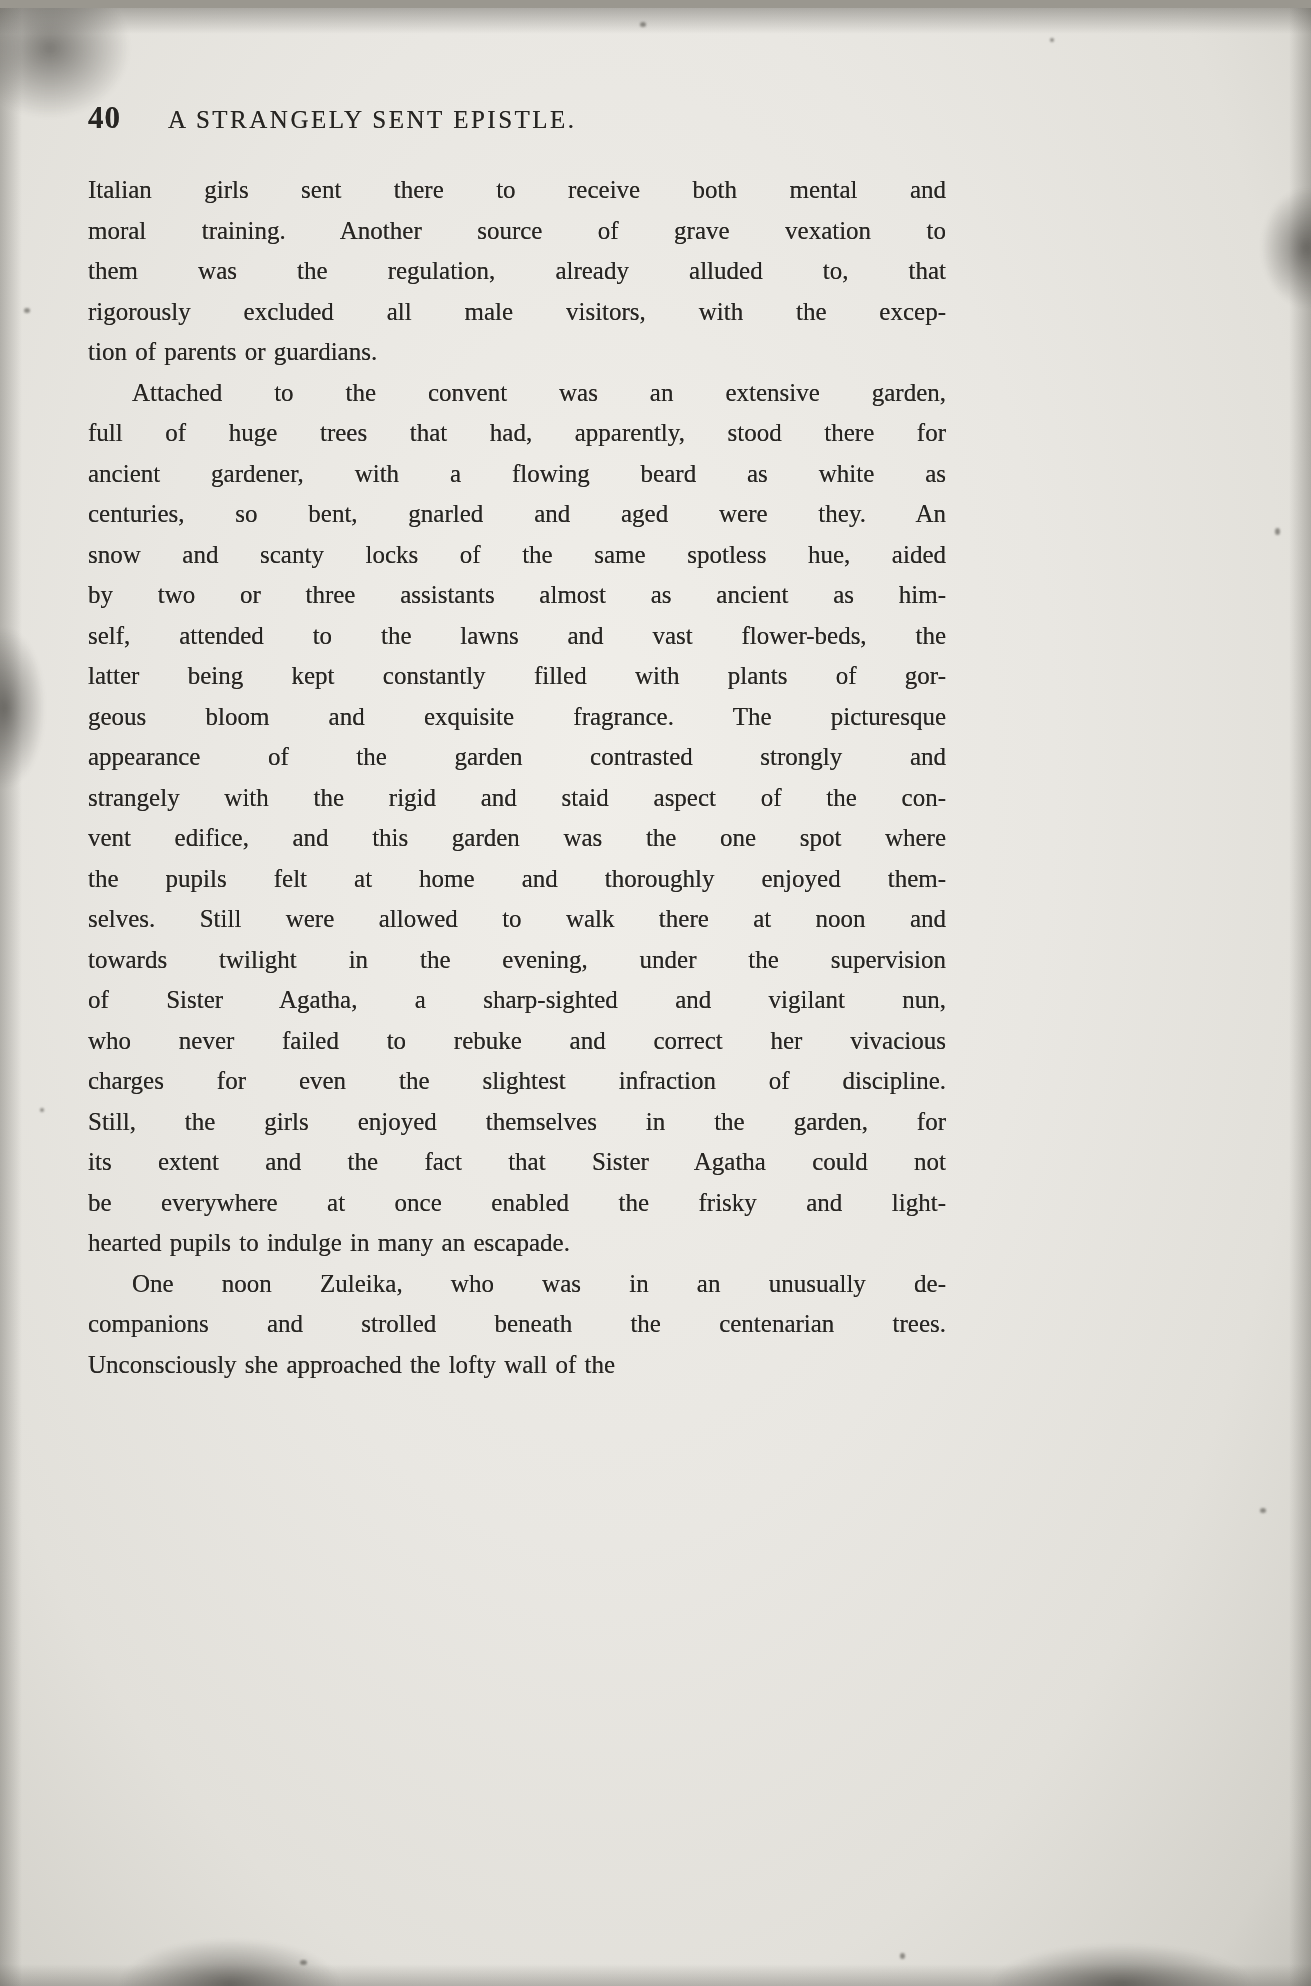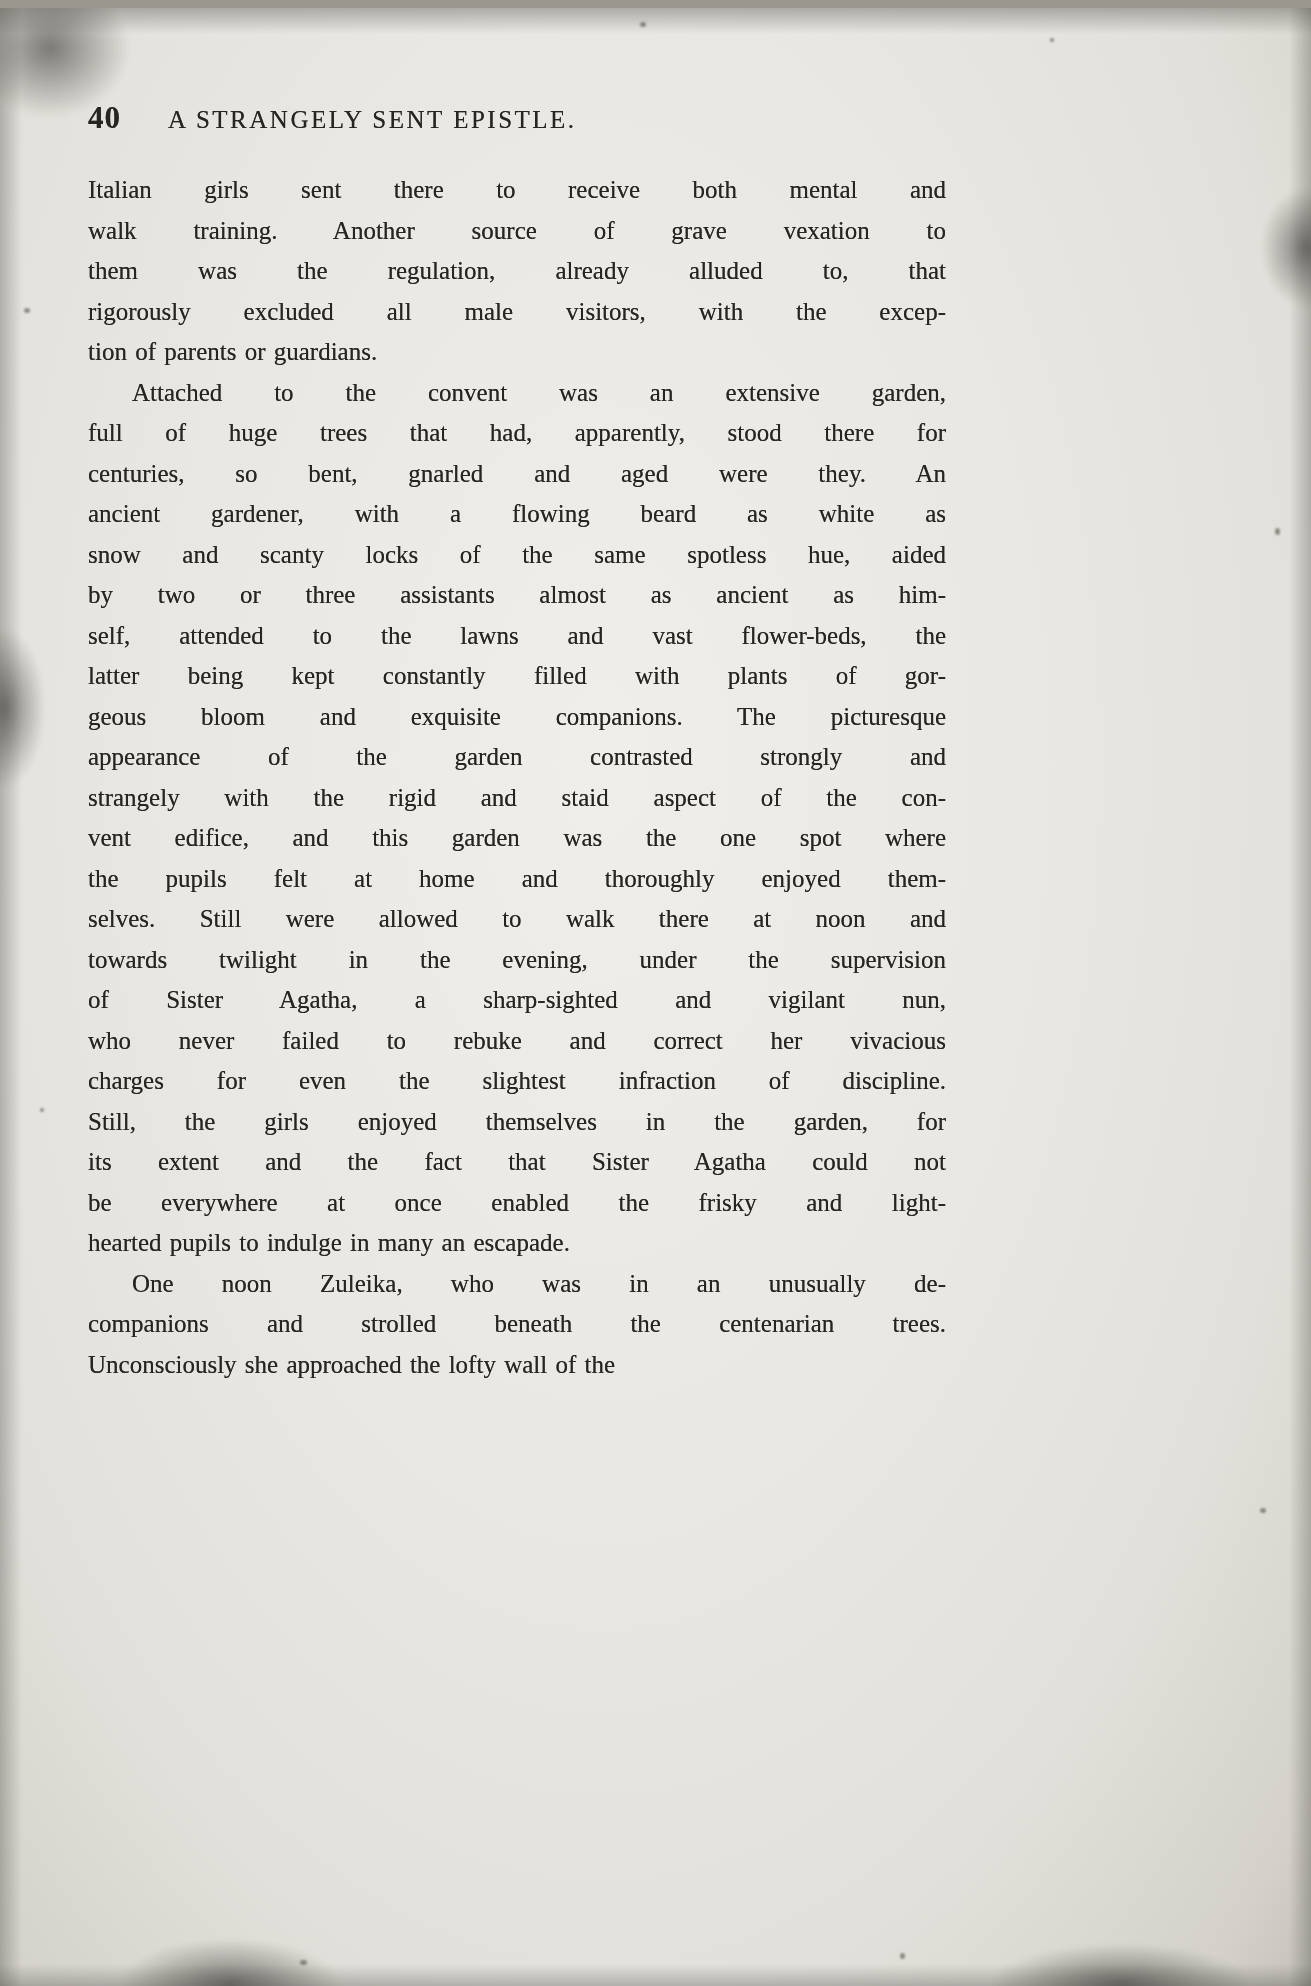--- a/index.html
+++ b/index.html
@@ -115,35 +115,35 @@
   <div class="content">
 
     <div class="running-head">
       <span class="page-number">40</span>
       <span class="head-title">A STRANGELY SENT EPISTLE.</span>
     </div>
 
     <div class="text-block">
         <div class="para">
           <div class="line">Italian girls sent there to receive both mental and</div>
-          <div class="line">walk training.  Another source of grave vexation to</div>
+          <div class="line">moral training.  Another source of grave vexation to</div>
           <div class="line">them was the regulation, already alluded to, that</div>
           <div class="line">rigorously excluded all male visitors, with the excep-</div>
           <div class="line last">tion of parents or guardians.</div>
         </div>
         <div class="para">
           <div class="line first-indent">Attached to the convent was an extensive garden,</div>
           <div class="line">full of huge trees that had, apparently, stood there for</div>
+          <div class="line">ancient gardener, with a flowing beard as white as</div>
           <div class="line">centuries, so bent, gnarled and aged were they.  An</div>
-          <div class="line">ancient gardener, with a flowing beard as white as</div>
           <div class="line">snow and scanty locks of the same spotless hue, aided</div>
           <div class="line">by two or three assistants almost as ancient as him-</div>
           <div class="line">self, attended to the lawns and vast flower-beds, the</div>
           <div class="line">latter being kept constantly filled with plants of gor-</div>
-          <div class="line">geous bloom and exquisite companions.  The picturesque</div>
+          <div class="line">geous bloom and exquisite fragrance.  The picturesque</div>
           <div class="line">appearance of the garden contrasted strongly and</div>
           <div class="line">strangely with the rigid and staid aspect of the con-</div>
           <div class="line">vent edifice, and this garden was the one spot where</div>
           <div class="line">the pupils felt at home and thoroughly enjoyed them-</div>
           <div class="line">selves.  Still were allowed to walk there at noon and</div>
           <div class="line">towards twilight in the evening, under the supervision</div>
           <div class="line">of Sister Agatha, a sharp-sighted and vigilant nun,</div>
           <div class="line">who never failed to rebuke and correct her vivacious</div>
           <div class="line">charges for even the slightest infraction of discipline.</div>
           <div class="line">Still, the girls enjoyed themselves in the garden, for</div>

